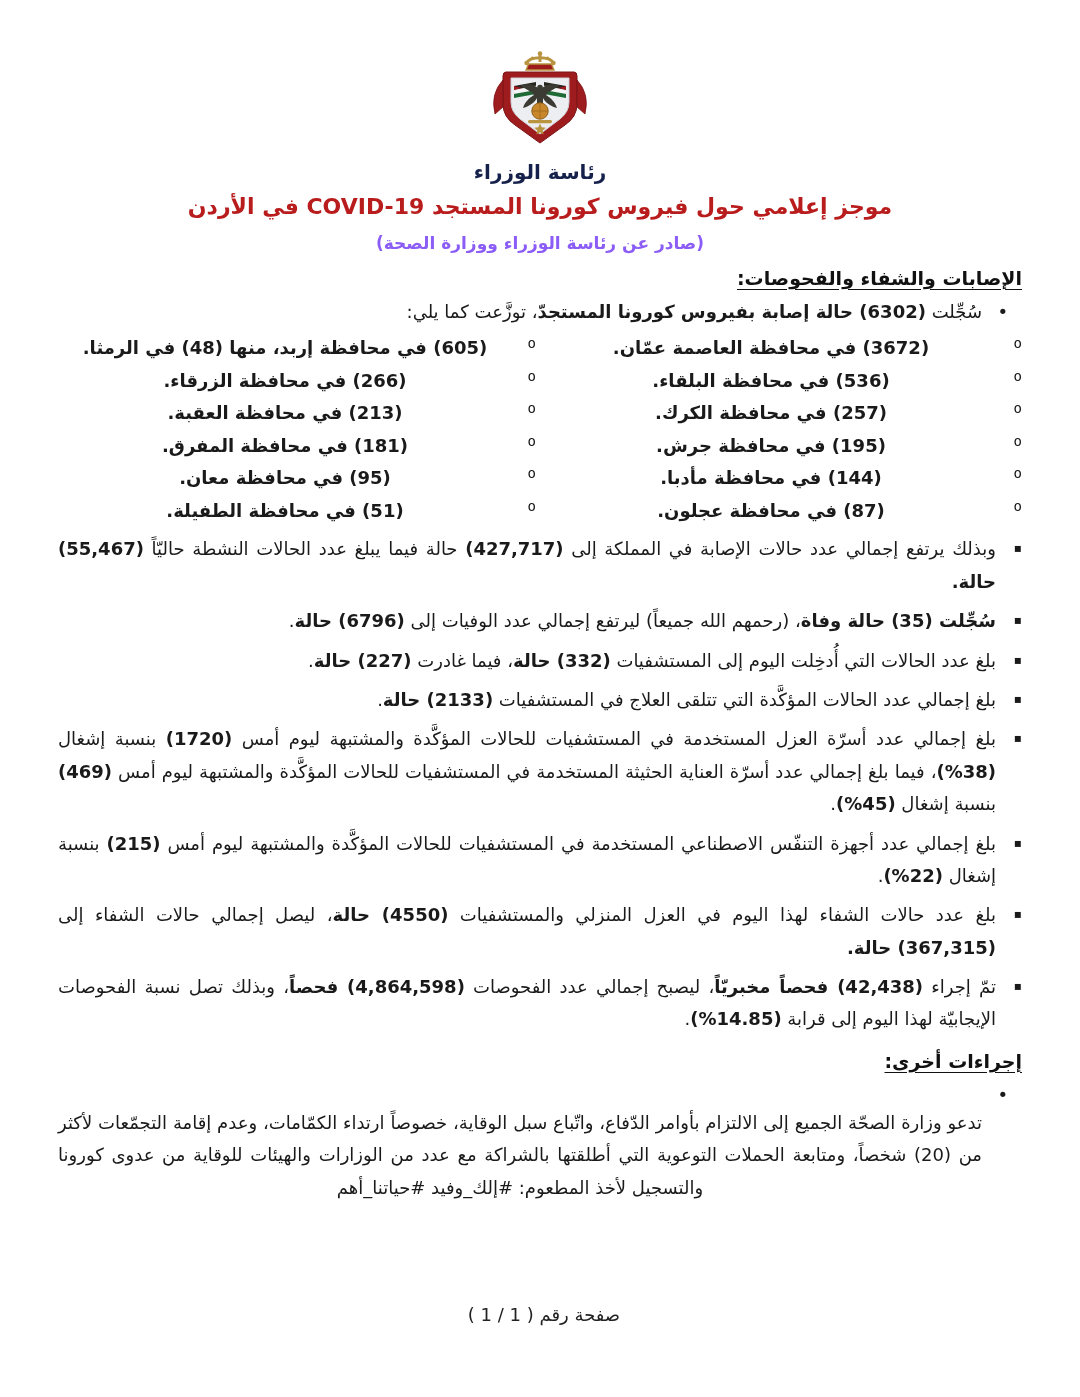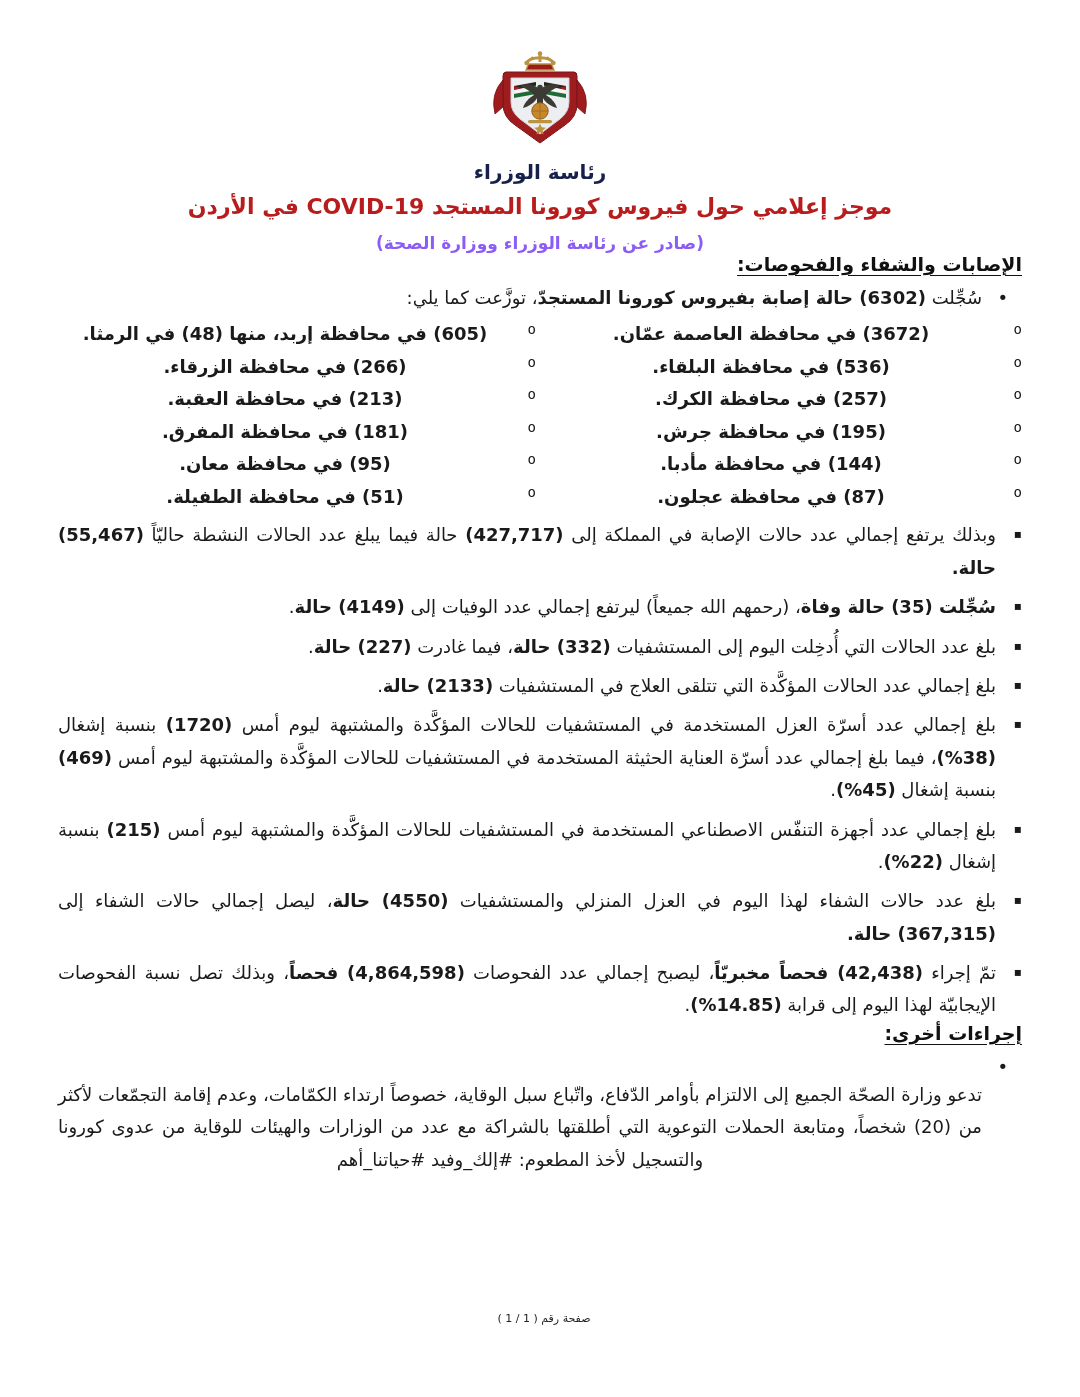--- a/index.html
+++ b/index.html
@@ -31,21 +31,21 @@
   }
   .dateline {
     text-align:right; font-size:18.5px; font-weight:bold;
     color:#111; margin-top:18px;
   }
 
   
   .sec-head {
     font-size:19px; font-weight:bold; color:#111;
     text-decoration:underline; text-underline-offset:4px;
-    text-align:right;
+    margin-top:14px; text-align:right;
   }
 
   
   ul.blist { list-style:none; }
   ul.blist li { display:flex; align-items:flex-start; margin-top:7px; }
   .blt { flex:0 0 26px; width:26px; text-align:right; line-height:1.8; }
   .blt.disc { font-size:18px; padding-left:6px; }
   .blt.sq { font-size:12px; padding-top:5px; padding-left:8px; }
   .btext {
     flex:1; font-size:18px; line-height:1.8;
@@ -65,21 +65,21 @@
   .gov-blt {
     flex:0 0 24px; width:24px; text-align:right; padding-left:9px;
     font-family:"DejaVu Sans Mono", monospace;
     font-size:14px; padding-top:3px; color:#111;
   }
   .gov-text { flex:1; font-size:18px; font-weight:bold; line-height:1.75; text-align:center; }
 
   
   .footer {
     position:absolute; bottom:72px; left:8px; right:0;
-    text-align:center; font-size:11px; color:#222;
+    text-align:center; font-size:18px; color:#222;
   }
 </style>
 </head>
 <body>
 
 <div class="page">
 
   <div class="logo-wrap">
     <svg class="crest" viewBox="0 0 120 106" aria-hidden="true">
 
@@ -188,21 +188,21 @@
       </div>
   </div>
 
   <ul class="blist" style="margin-top:4px;">
     <li>
         <span class="blt sq">▪</span>
         <div class="btext"><span>وبذلك يرتفع إجمالي عدد حالات الإصابة في المملكة إلى </span><span class="b">(427,717)</span><span> حالة فيما يبلغ عدد الحالات النشطة حاليّاً </span><span class="b">(55,467) حالة.</span></div>
       </li>
     <li>
         <span class="blt sq">▪</span>
-        <div class="btext"><span class="b">سُجِّلت (35) حالة وفاة</span><span>، (رحمهم الله جميعاً) ليرتفع إجمالي عدد الوفيات إلى </span><span class="b">(4149) حالة</span><span>.</span></div>
+        <div class="btext"><span class="b">سُجِّلت (35) حالة وفاة</span><span>، (رحمهم الله جميعاً) ليرتفع إجمالي عدد الوفيات إلى </span><span class="b">(6796) حالة</span><span>.</span></div>
       </li>
     <li>
         <span class="blt sq">▪</span>
         <div class="btext"><span>بلغ عدد الحالات التي أُدخِلت اليوم إلى المستشفيات </span><span class="b">(332) حالة</span><span>، فيما غادرت </span><span class="b">(227) حالة</span><span>.</span></div>
       </li>
     <li>
         <span class="blt sq">▪</span>
         <div class="btext"><span>بلغ إجمالي عدد الحالات المؤكَّدة التي تتلقى العلاج في المستشفيات </span><span class="b">(2133) حالة</span><span>.</span></div>
       </li>
     <li>

